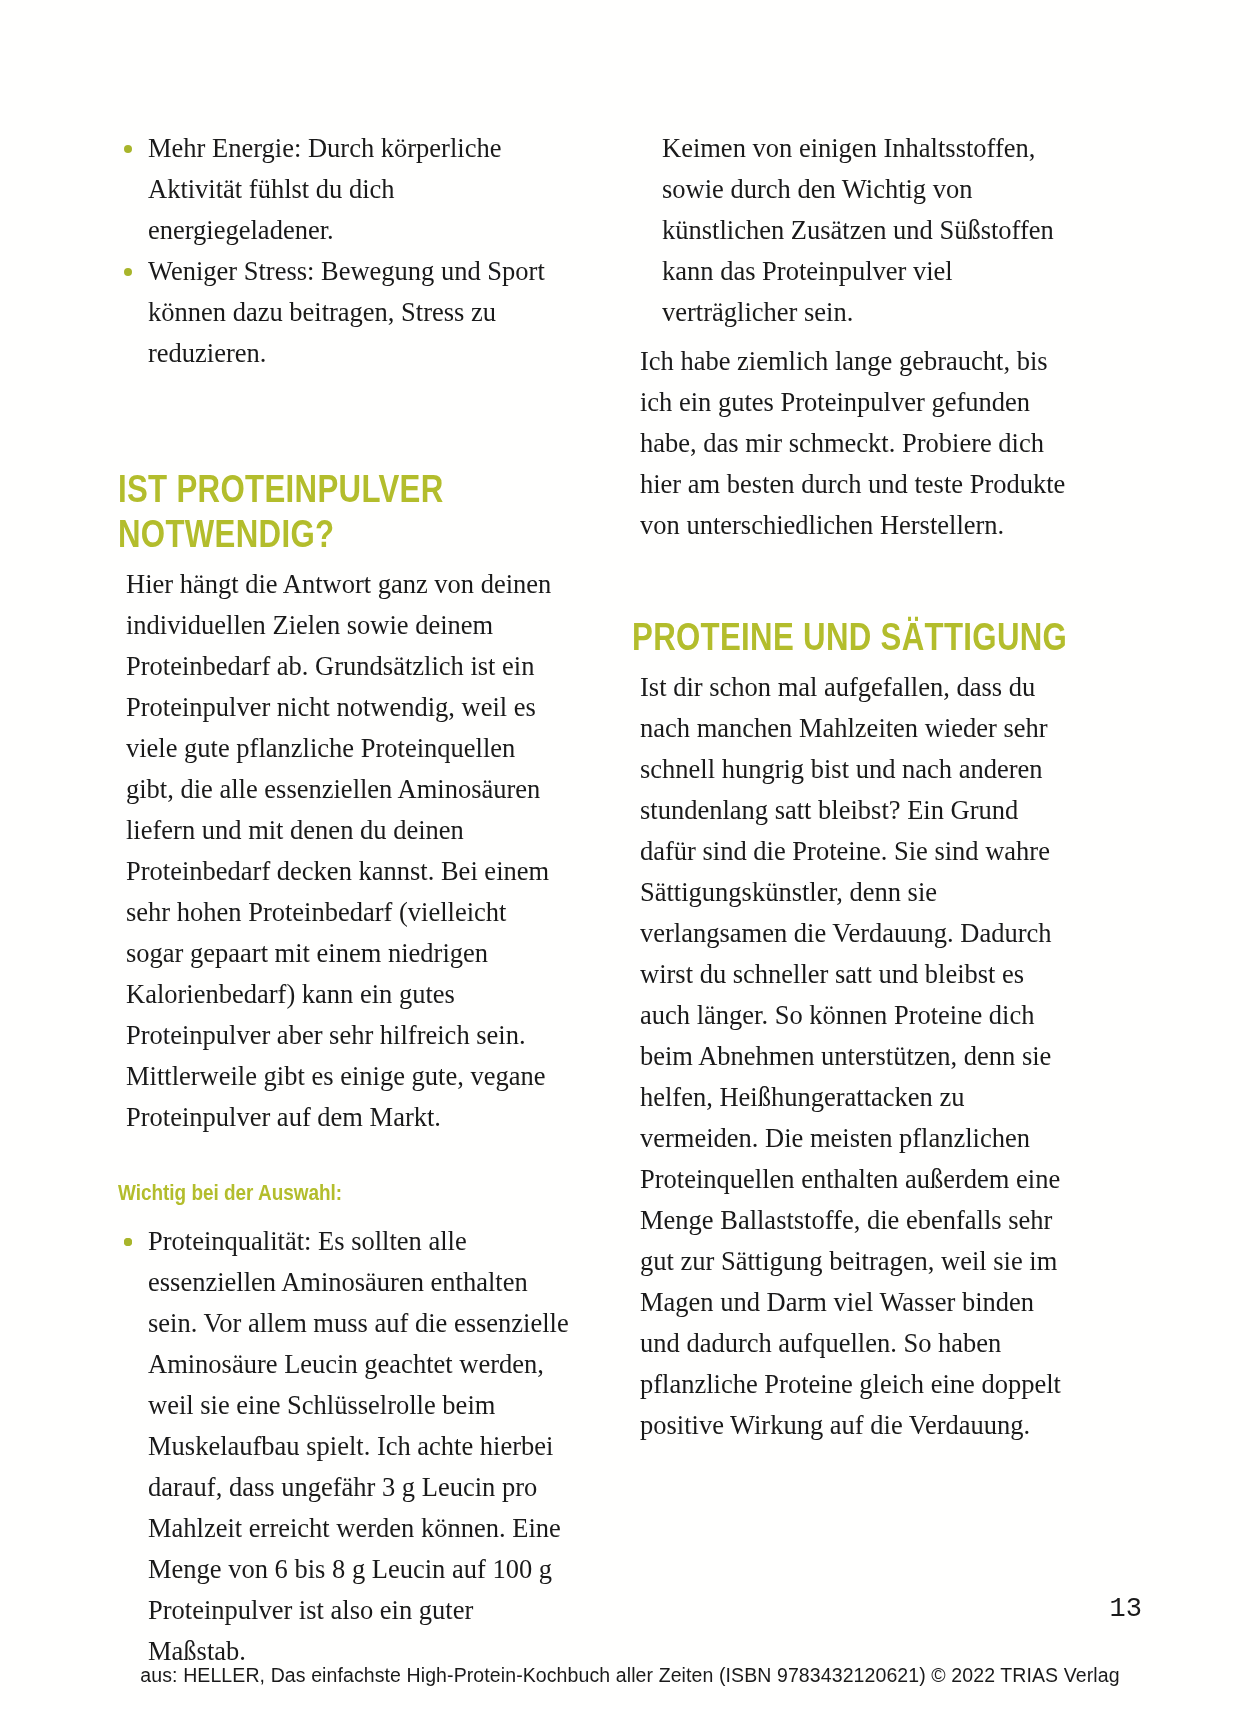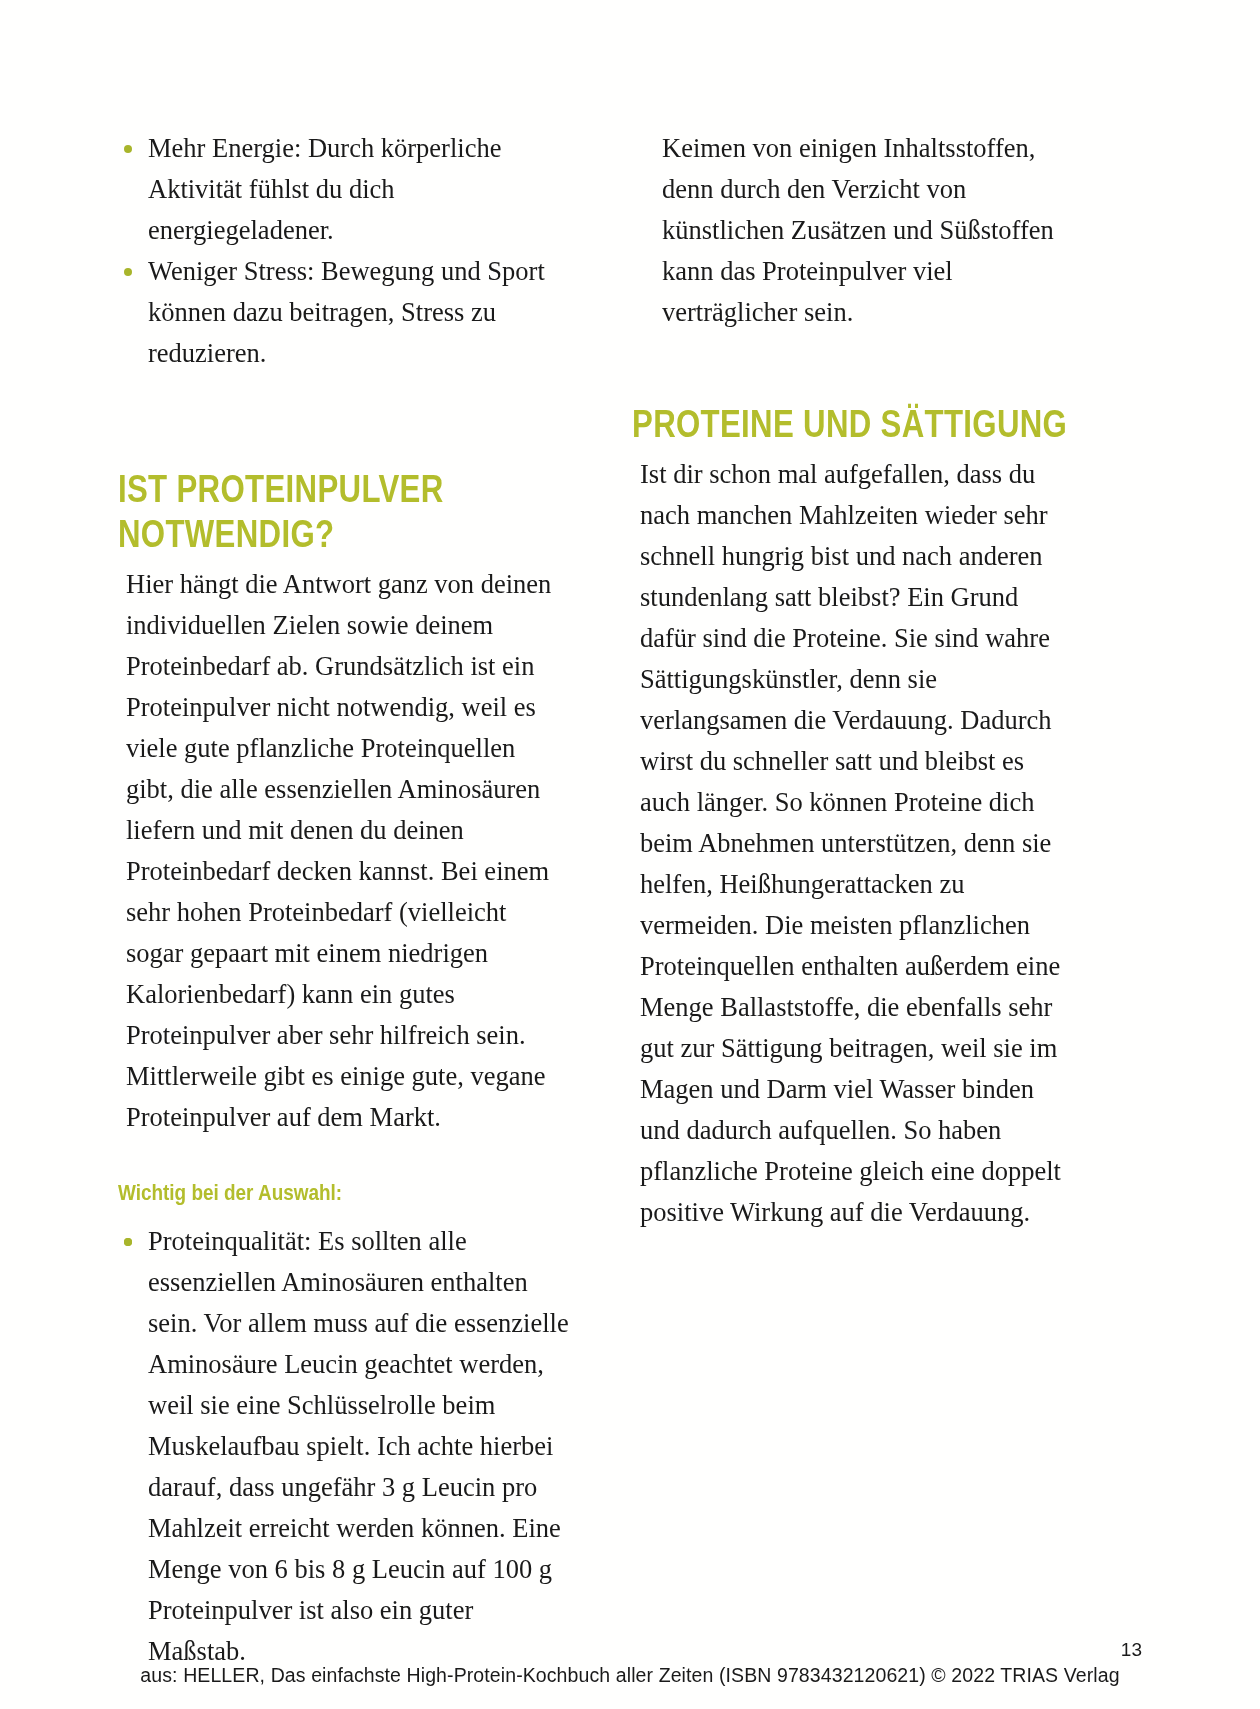--- a/index.html
+++ b/index.html
@@ -106,25 +106,25 @@
     font-size: 26.5px;
     line-height: 41px;
     margin: 0;
     padding-left: 30px;
   }
 
   
   .page-number {
     position: absolute;
     right: 118px;
-    top: 1640px;
-    font-size: 19px;
+    top: 1596px;
+    font-size: 27px;
     line-height: 1;
     color: #1a1a1a;
-    font-family: Liberation Sans, sans-serif;
+    font-family: Liberation Mono, monospace;
   }
   .footer-note {
     position: absolute;
     left: 0;
     right: 0;
     top: 1664px;
     text-align: center;
     font-family: "Liberation Sans", "DejaVu Sans", sans-serif;
     font-size: 19.5px;
     color: #1a1a1a;
@@ -165,25 +165,26 @@
           <span class="dot"></span>
           <span>Proteinqualität: Es sollten alle essenziellen Aminosäuren enthalten sein. Vor allem muss auf die essenzielle Aminosäure Leucin geachtet werden, weil sie eine Schlüsselrolle beim Muskelaufbau spielt. Ich achte hierbei darauf, dass ungefähr 3 g Leucin pro Mahlzeit erreicht werden können. Eine Menge von 6 bis 8 g Leucin auf 100 g Proteinpulver ist also ein guter Maßstab.</span>
         </li>
 
       </ul>
 
     </div>
 
     <div class="col">
 
-      <p class="continuation">Keimen von einigen Inhaltsstoffen, denn durch den Verzicht von künstlichen Zusätzen und Süßstoffen kann das Proteinpulver viel verträglicher sein.</p>
+      <p class="continuation">Keimen von einigen Inhaltsstoffen, sowie durch den Wichtig von künstlichen Zusätzen und Süßstoffen kann das Proteinpulver viel verträglicher sein.</p>
 
       <ul class="bullets">
       </ul>
 
+      <p class="body para-gap">Ich habe ziemlich lange gebraucht, bis ich ein gutes Proteinpulver gefunden habe, das mir schmeckt. Probiere dich hier am besten durch und teste Produkte von unterschiedlichen Herstellern.</p>
 
       <h2 class="section-heading heading-gap-top-2">PROTEINE UND SÄTTIGUNG</h2>
 
       <p class="body para-gap-sm">Ist dir schon mal aufgefallen, dass du nach manchen Mahlzeiten wieder sehr schnell hungrig bist und nach anderen stundenlang satt bleibst? Ein Grund dafür sind die Proteine. Sie sind wahre Sättigungskünstler, denn sie verlangsamen die Verdauung. Dadurch wirst du schneller satt und bleibst es auch länger. So können Proteine dich beim Abnehmen unterstützen, denn sie helfen, Heißhungerattacken zu vermeiden. Die meisten pflanzlichen Proteinquellen enthalten außerdem eine Menge Ballaststoffe, die ebenfalls sehr gut zur Sättigung beitragen, weil sie im Magen und Darm viel Wasser binden und dadurch aufquellen. So haben pflanzliche Proteine gleich eine doppelt positive Wirkung auf die Verdauung.</p>
 
     </div>
 
   </div>
 
   <div class="page-number">13</div>

